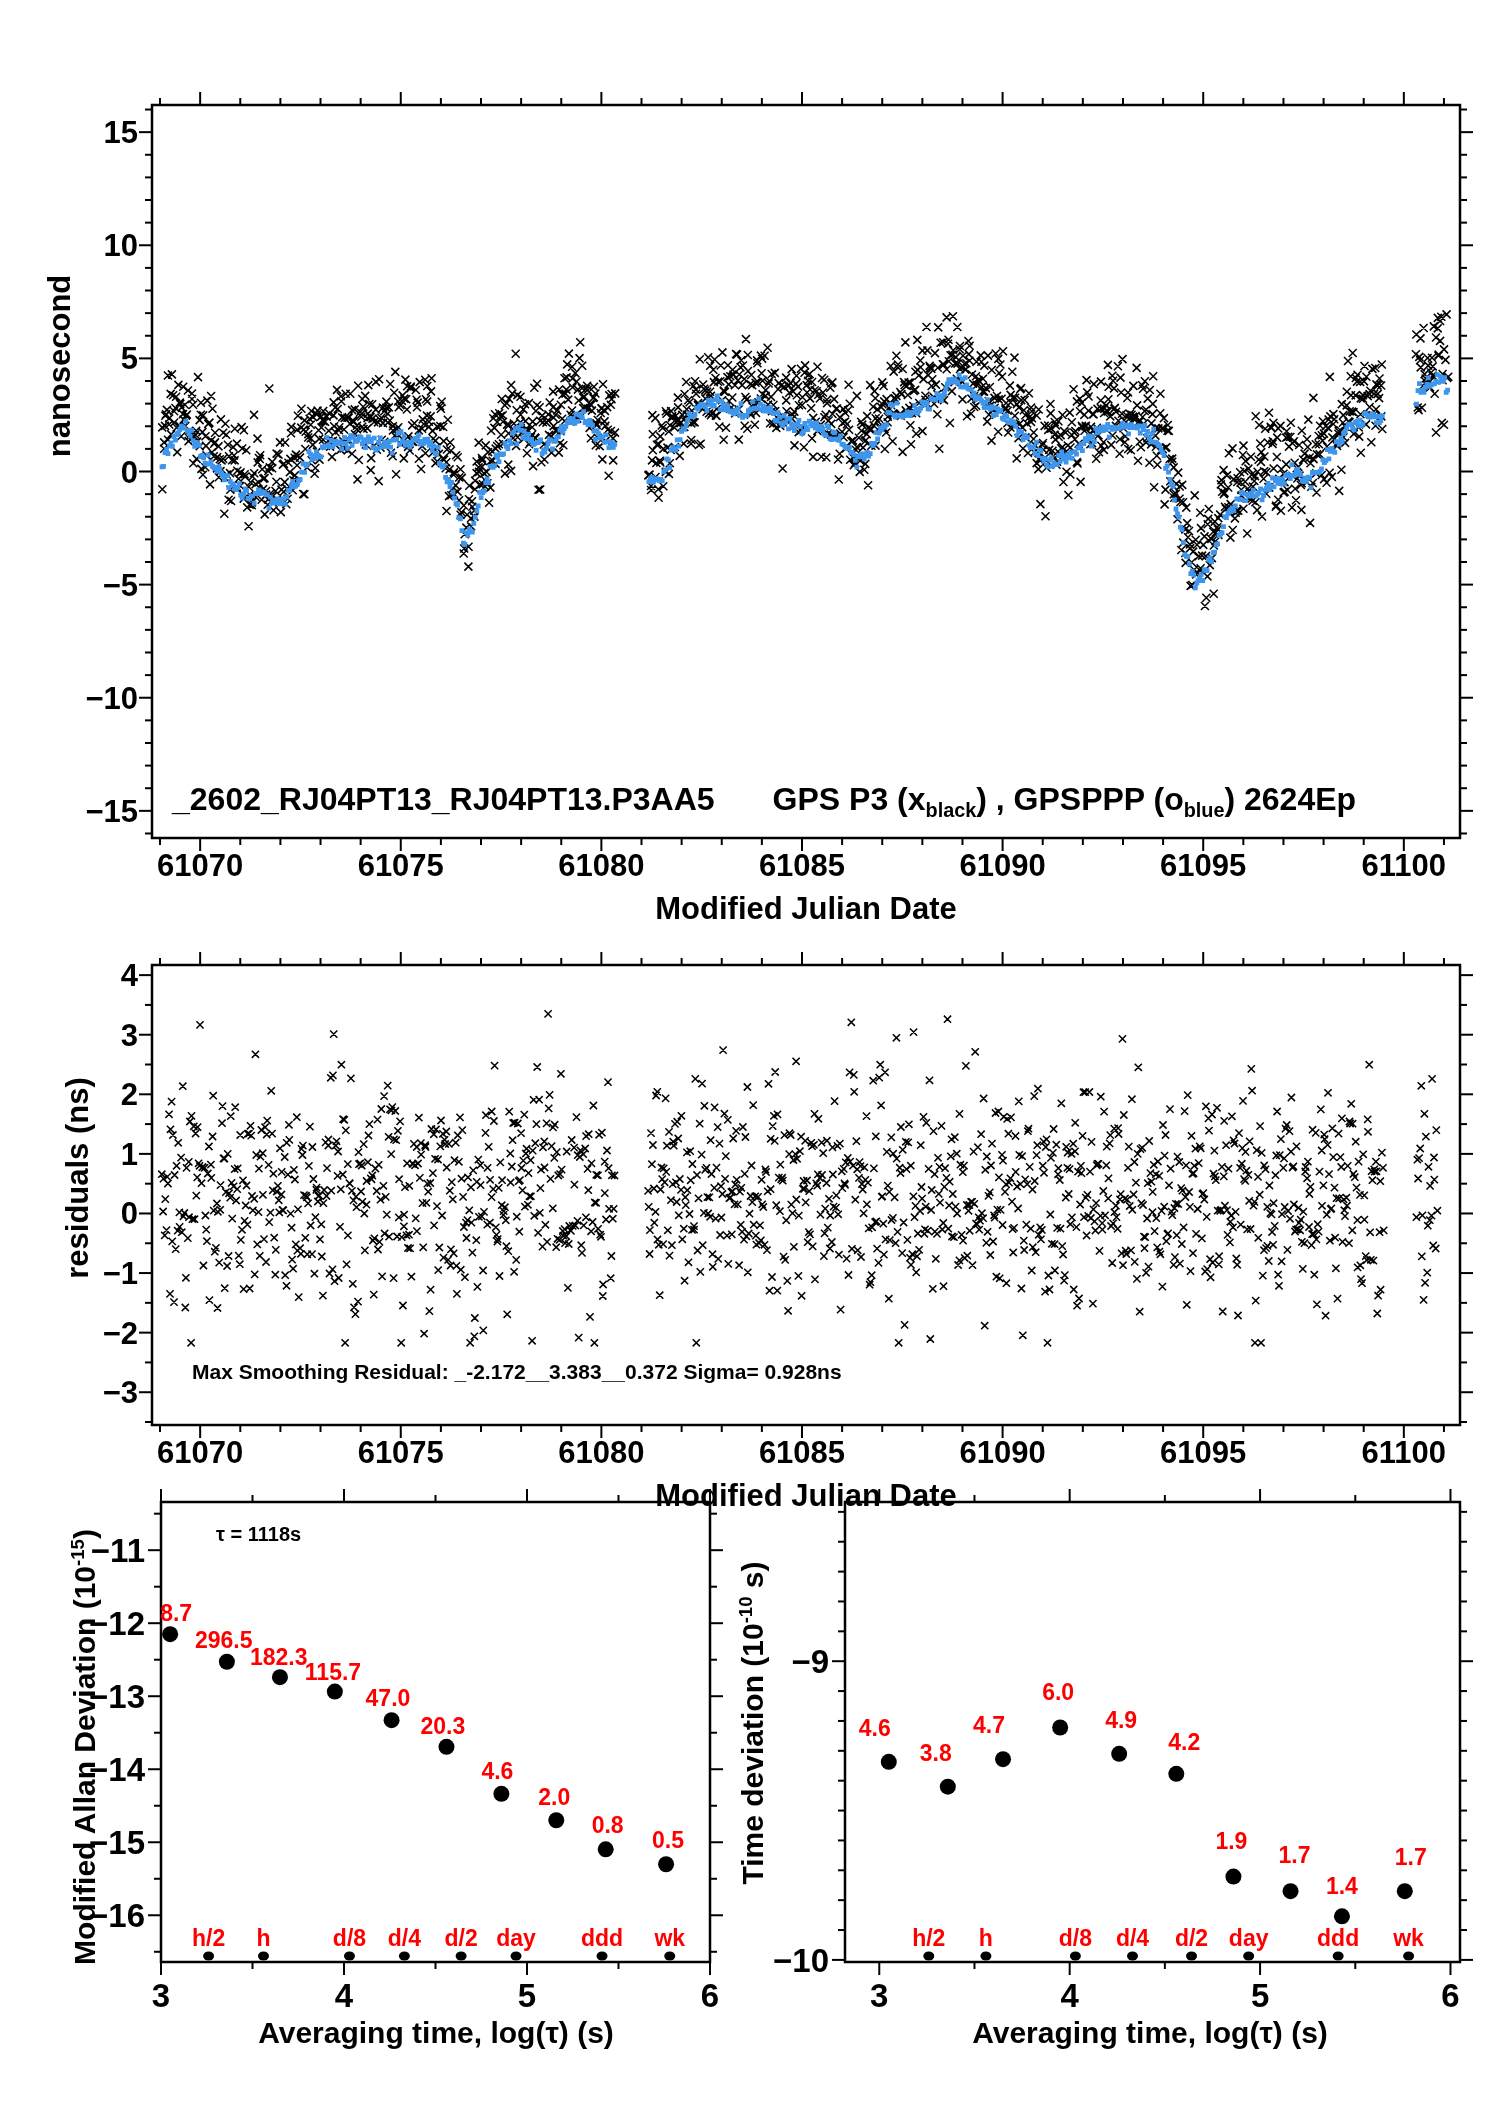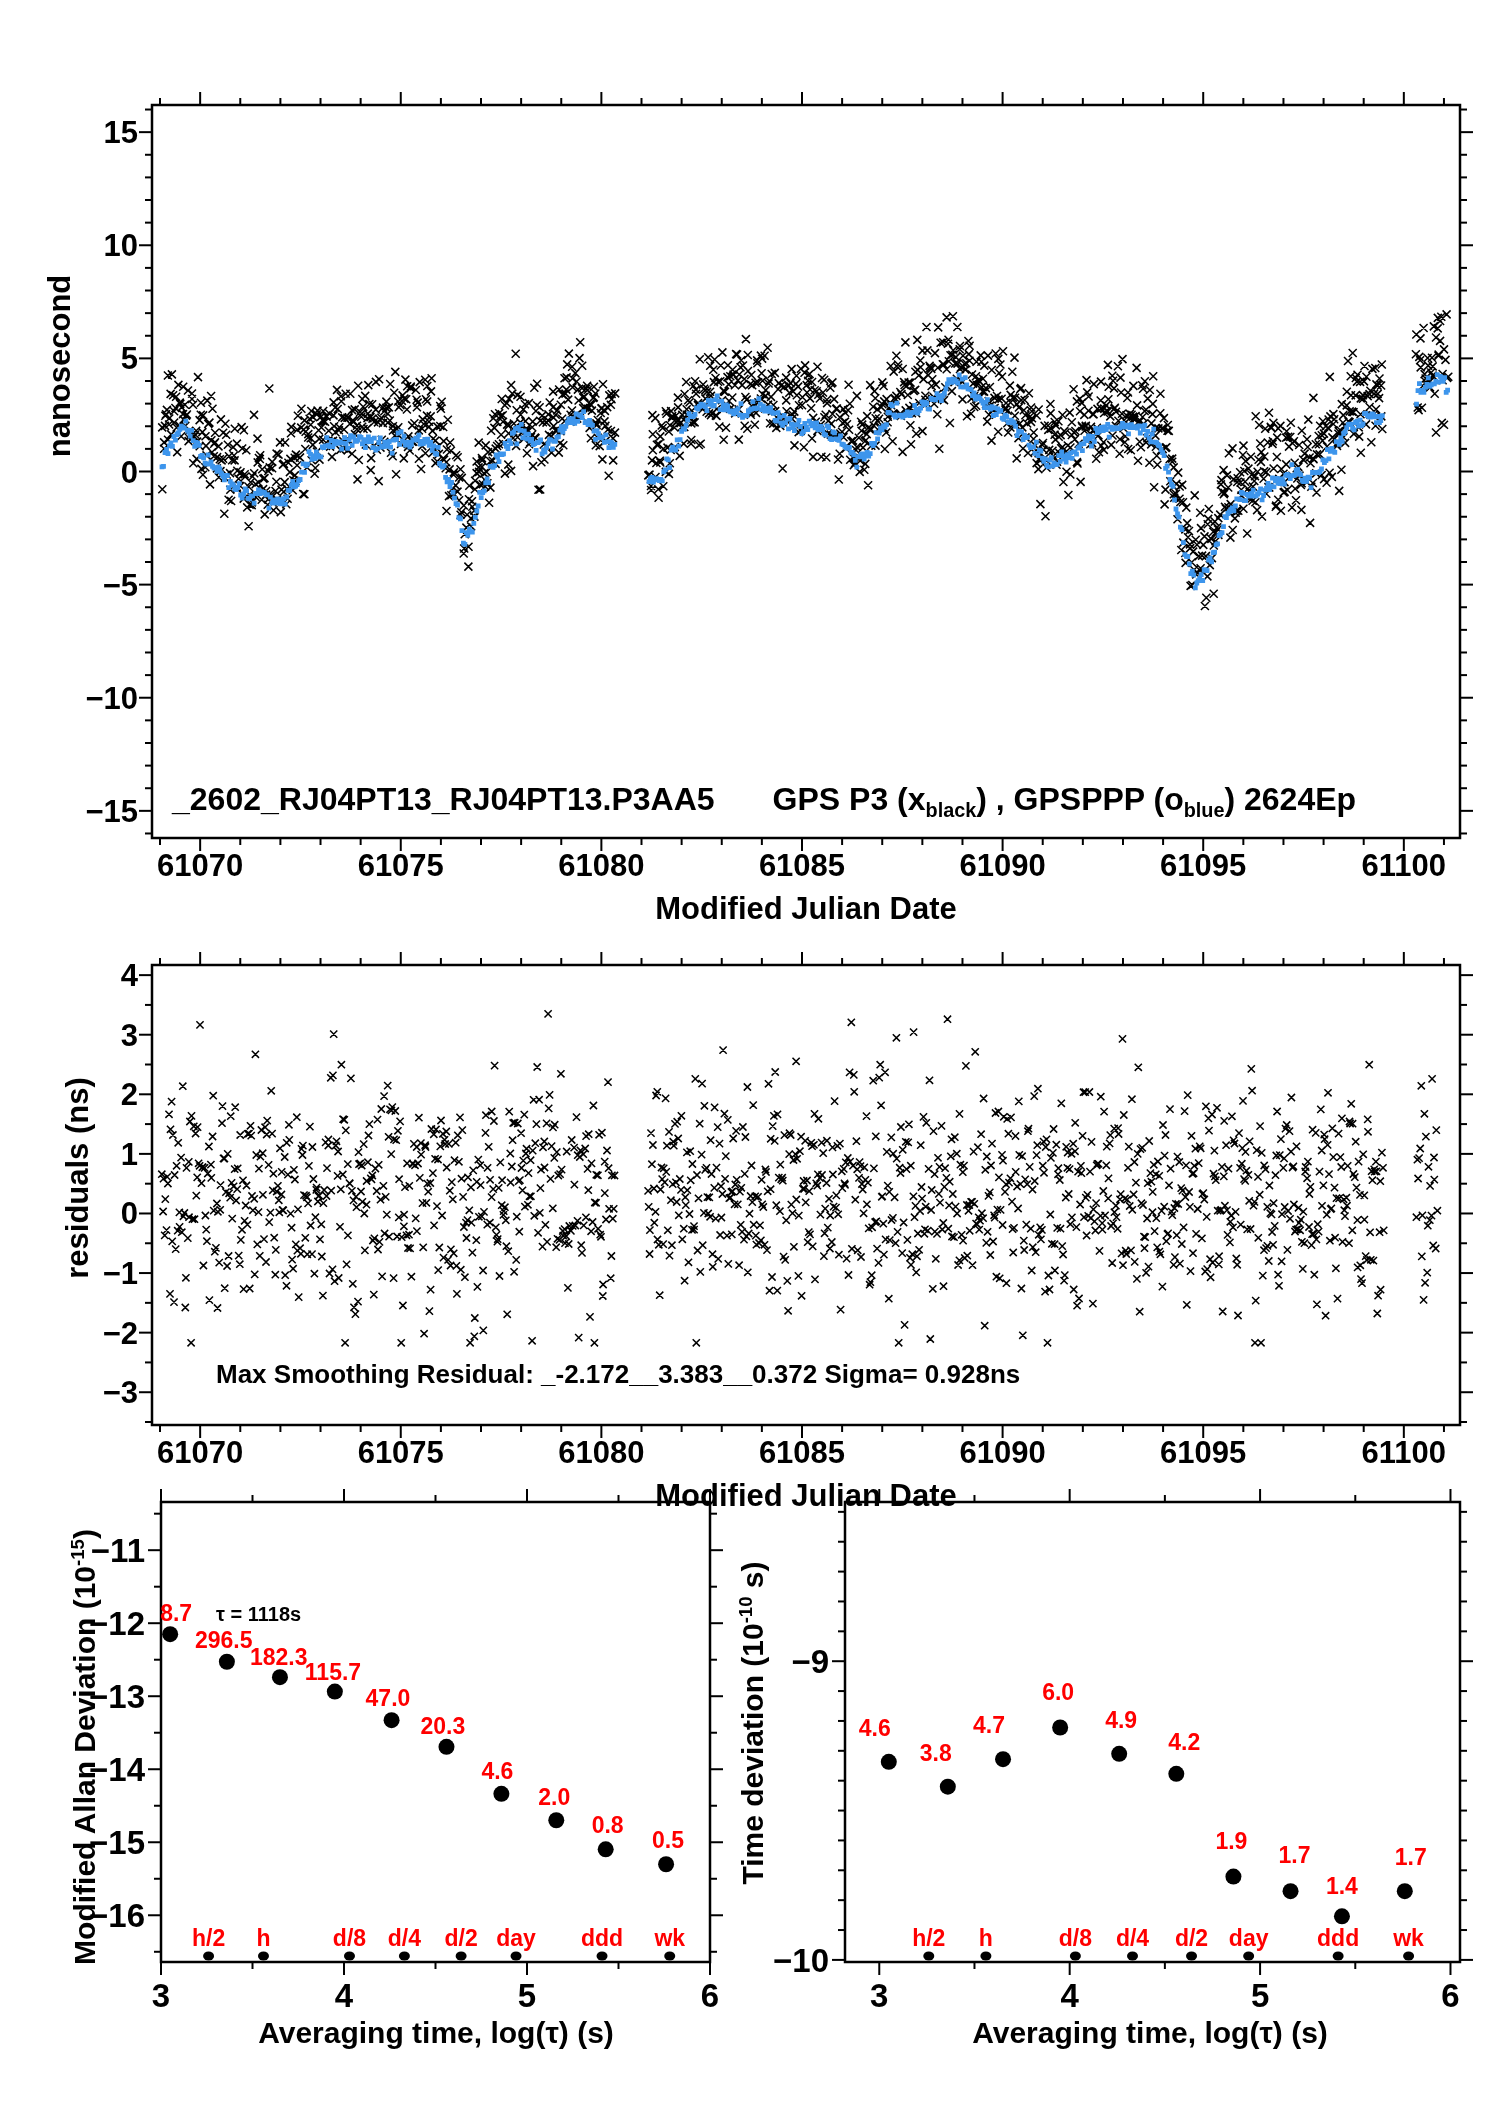--- a/index.html
+++ b/index.html
@@ -483,26 +483,26 @@
       </g>
     </svg>
 
   <div class="t vlabel" style="left:60px;top:366px;font-size:31px;">nanosecond</div>
   <div class="t" style="left:172px;top:782px;font-size:32px;">
     <span>_2602_RJ04PT13_RJ04PT13.P3AA5</span><span class="gap"></span><span>GPS P3 (x</span><sub>black</sub><span>) ,  GPSPPP (o</span><sub>blue</sub><span>)  2624Ep</span>
   </div>
   <div class="t hcenter" style="left:806px;top:892px;font-size:31px;">Modified Julian Date</div>
 
   <div class="t vlabel" style="left:78px;top:1178px;font-size:31px;">residuals (ns)</div>
-  <div class="t" style="left:216px;top:1360px;font-size:26px;">Max Smoothing Residual: _-2.172__3.383__0.372  Sigma= 0.928ns</div>
+  <div class="t" style="left:192px;top:1360px;font-size:21px;">Max Smoothing Residual: _-2.172__3.383__0.372  Sigma= 0.928ns</div>
   <div class="t hcenter" style="left:806px;top:1479px;font-size:31px;">Modified Julian Date</div>
 
   <div class="t vlabel" style="left:84px;top:1747px;font-size:30px;">
     <span>Modified Allan Deviation (10</span><sup>-15</sup><span>)</span>
   </div>
-  <div class="t" style="left:216px;top:1603px;font-size:20px;">τ = 1118s</div>
+  <div class="t" style="left:216px;top:1523px;font-size:20px;">τ = 1118s</div>
   <div class="t hcenter" style="left:436px;top:2016px;font-size:30px;">Averaging time, log(τ) (s)</div>
 
   <div class="t vlabel" style="left:752px;top:1723px;font-size:30px;">
     <span>Time deviation (10</span><sup>-10</sup><span> s)</span>
   </div>
   <div class="t hcenter" style="left:1150px;top:2016px;font-size:30px;">Averaging time, log(τ) (s)</div>
 </div>
 
 </body></html>

